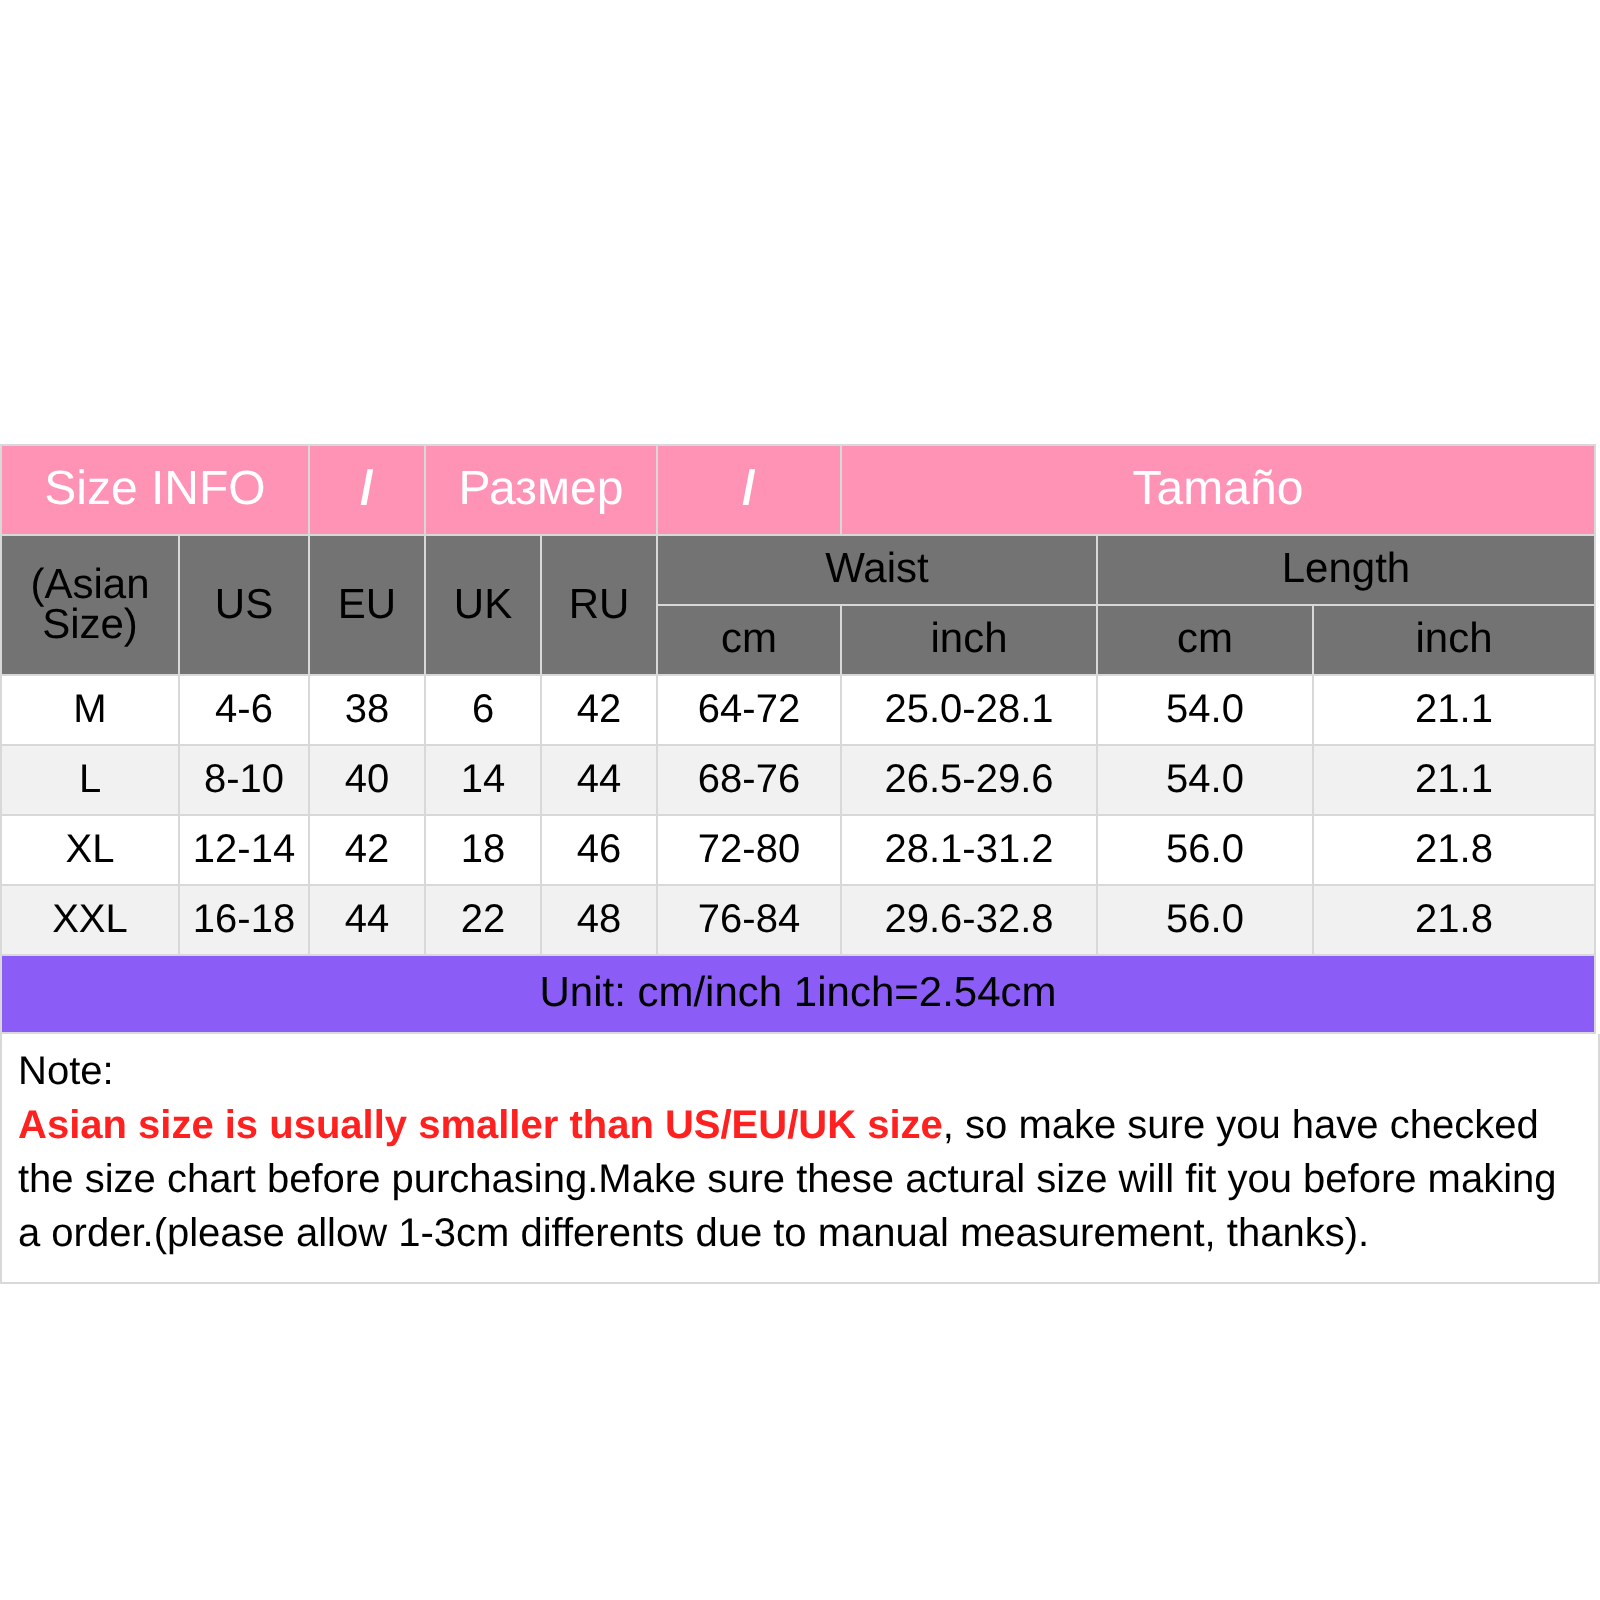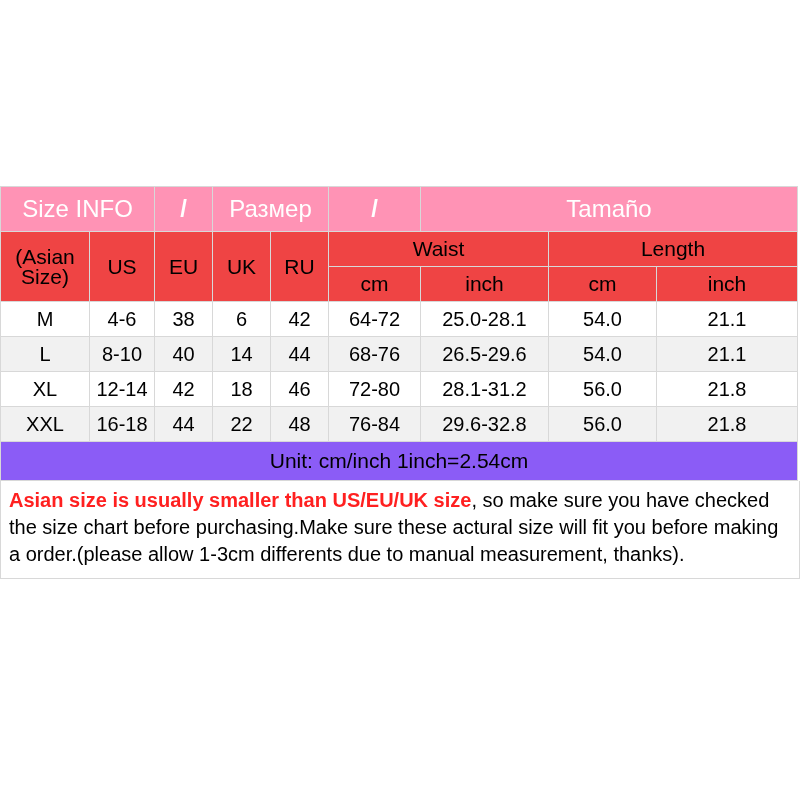--- a/index.html
+++ b/index.html
@@ -16,20 +16,21 @@
   .sheet {
     position: absolute;
     left: 0;
     top: 186px;
     width: 800px;
   }
   table.size-table {
     width: 696px;
     border-collapse: collapse;
     table-layout: fixed;
+    margin-top: 36px;
   }
   table.size-table td, table.size-table th {
     border: 1px solid #d8d8d8;
     text-align: center;
     vertical-align: middle;
     font-weight: normal;
     padding: 0;
   }
   
   .title-row td {
@@ -38,21 +39,21 @@
     font-size: 24px;
     font-weight: bold;
     height: 44px;
     border: 1px solid #ff93b5;
   }
   .title-row td.sep {
     font-weight: bold;
   }
   
   .hdr td {
-    background: #ef4444;
+    background: #737373;
     color: #000000;
     font-size: 21px;
     font-weight: bold;
     height: 34px;
   }
   .hdr-asian {
     font-size: 19px;
     line-height: 20px;
   }
   
@@ -179,16 +180,17 @@
         <td>21.8</td>
       </tr>
 
       <tr class="unit-row">
         <td colspan="9">Unit: cm/inch 1inch=2.54cm</td>
       </tr>
     </tbody>
   </table>
 
   <div class="note-block">
+    <span class="note-label">Note:</span>
     <span class="note-red">Asian size is usually smaller than US/EU/UK size</span><span>, so make sure you have checked the size chart before purchasing.Make sure these actural size will fit you before making a order.(please allow 1-3cm differents due to manual measurement, thanks).</span>
   </div>
 
 </div>
 
 </body></html>

